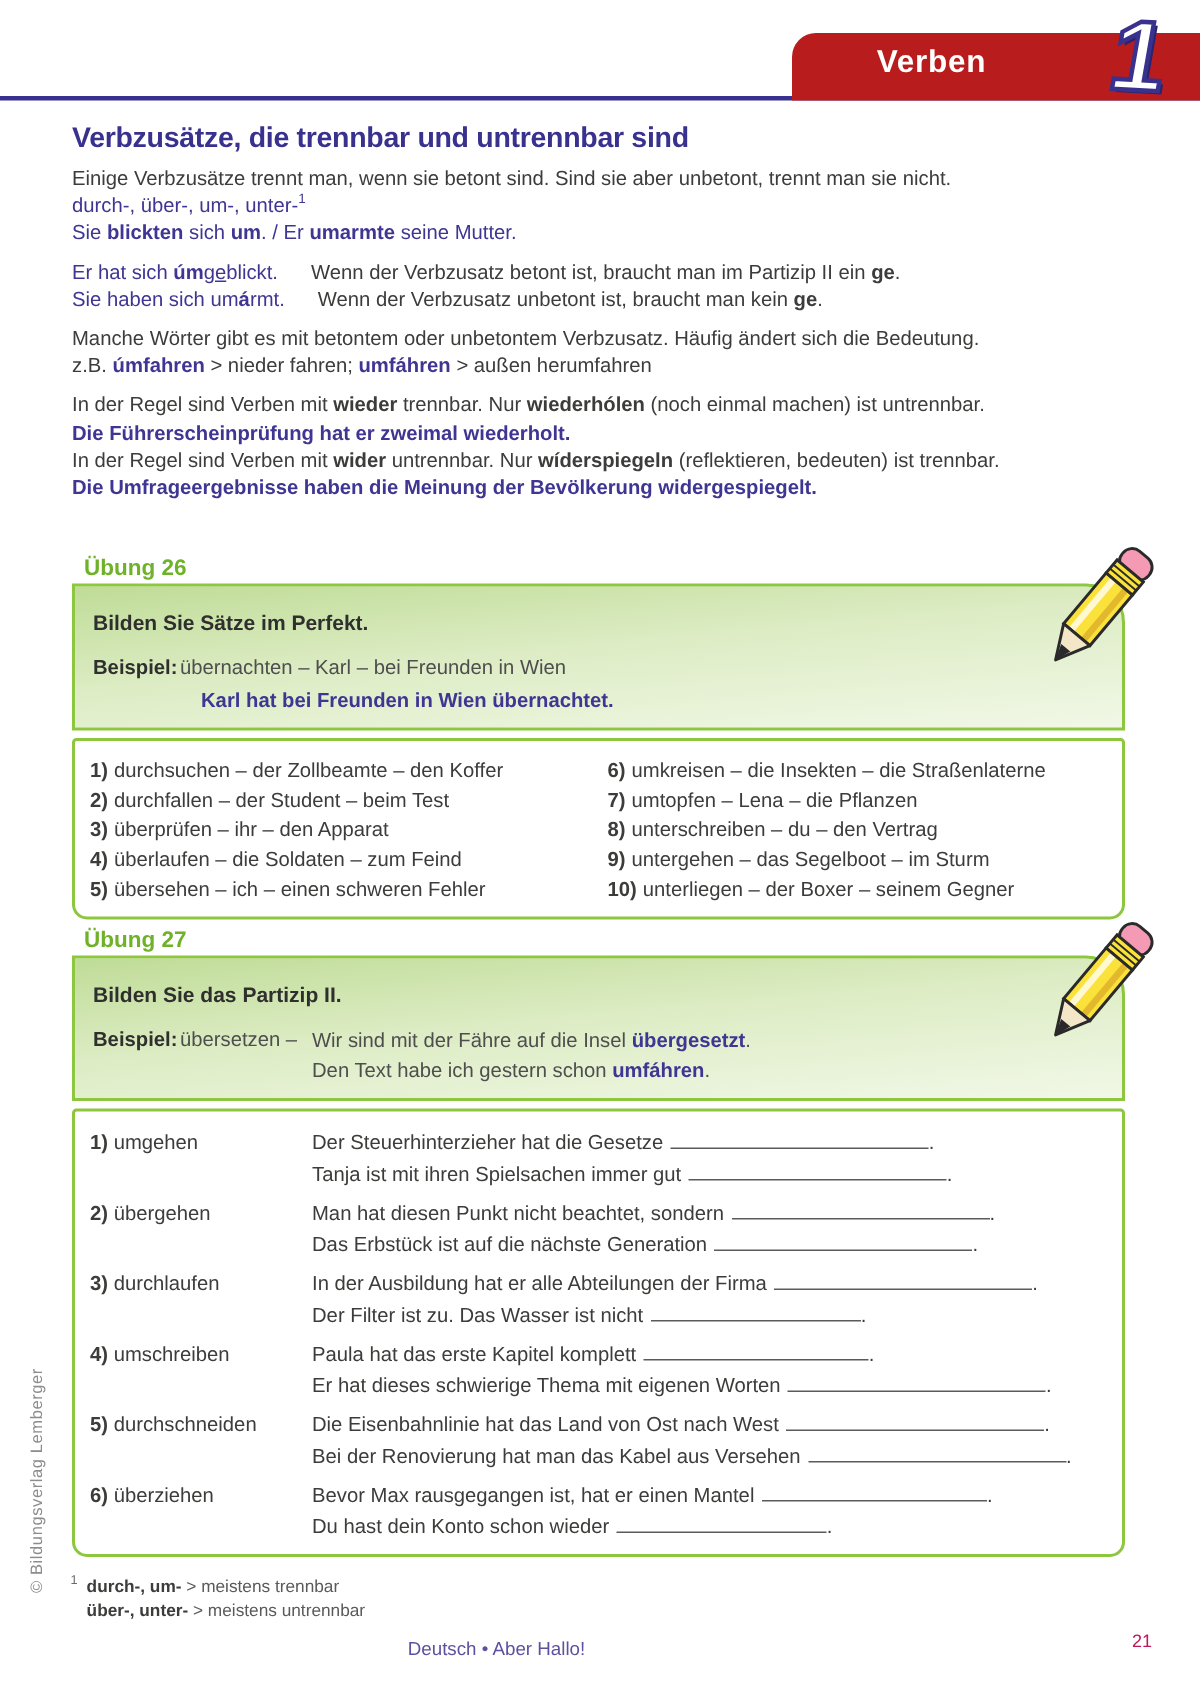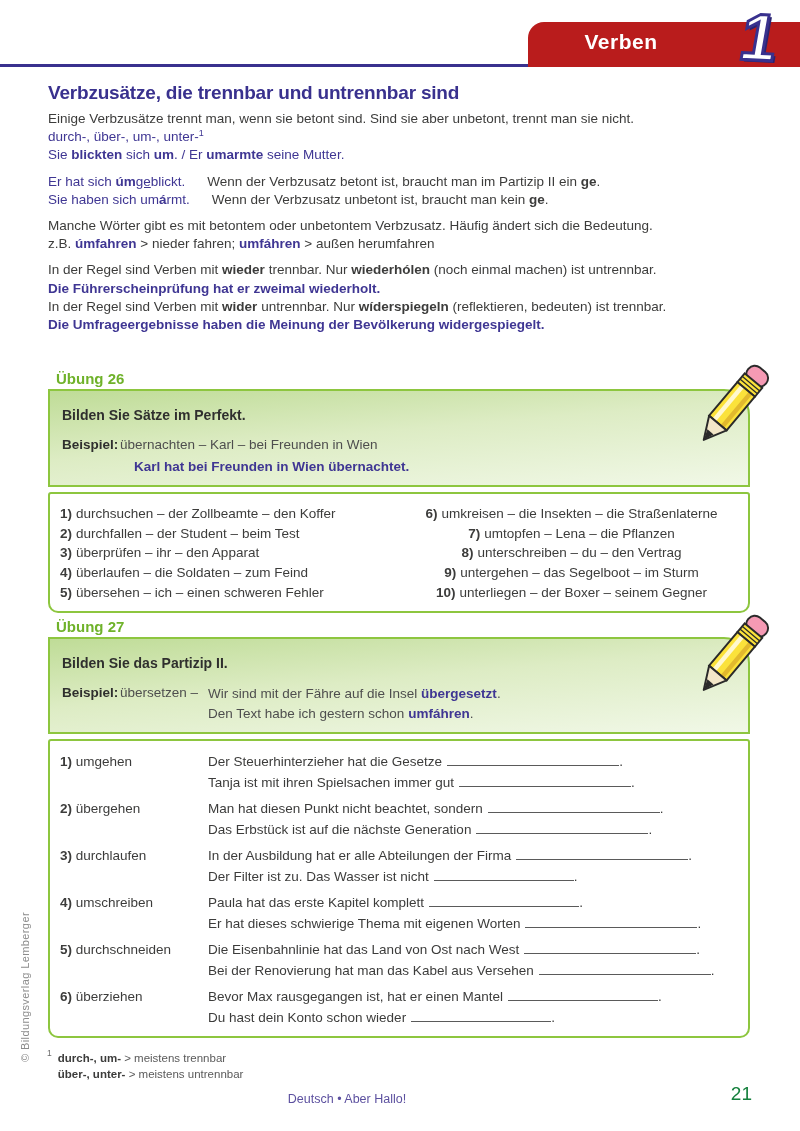--- a/index.html
+++ b/index.html
@@ -57,21 +57,21 @@
   .beispiel-label{font-weight:bold;width:58px;flex:0 0 58px;color:#2f2f2e;}
   .beispiel-task{color:#4e4e4e;}
   .beispiel-answer{margin-left:14px;margin-top:3px;}
   .wbox{
     background:#fff;border:2.5px solid #8dc63f;border-radius:3px 3px 10px 10px;
     margin-top:5px;padding:10px 10px 8px 10px;
   }
   
   .cols{display:flex;}
   .col-left{width:345px;flex:0 0 345px;}
-  .col-right{flex:1;text-align:center;}
+  .col-right{flex:1;}
   .item{line-height:19.8px;white-space:nowrap;}
   .item .num{font-weight:bold;margin-right:4px;}
 
   
   .u27-row{display:flex;margin-bottom:5px;}
   .u27-verbcol{width:148px;flex:0 0 148px;line-height:21px;}
   .u27-sents{flex:1;line-height:21px;}
   .sentence-line{white-space:nowrap;}
   .blank{
     display:inline-block;height:11px;margin-left:5px;
@@ -83,24 +83,24 @@
 
   
   .pencil{position:absolute;width:88px;height:112px;z-index:5;}
   .pencil1{left:688px;top:352px;}
   .pencil2{left:688px;top:602px;}
 
   
   .footnote{position:absolute;left:47px;top:1050px;font-size:11.5px;line-height:16px;display:flex;}
   .footnote sup{margin-right:6px;color:#6b6b6b;font-size:8.5px;margin-top:3px;}
   .footer-title{
-    position:absolute;left:16px;top:1090px;width:662px;text-align:center;
+    position:absolute;left:0;top:1090px;width:662px;text-align:center;
     color:#5c509f;font-size:12.5px;
   }
-  .page-number{position:absolute;right:48px;top:1085px;font-size:19px;color:#15803d;}
+  .page-number{position:absolute;right:32px;top:1085px;font-size:12px;color:#be185d;}
   .copyright-vertical{
     position:absolute;left:16px;top:1062px;transform:rotate(-90deg);
     transform-origin:0 0;white-space:nowrap;color:#8c8c8c;
     font-size:11px;letter-spacing:.4px;
   }
 </style>
 </head>
 <body>
 
 <div class="header-tab">

